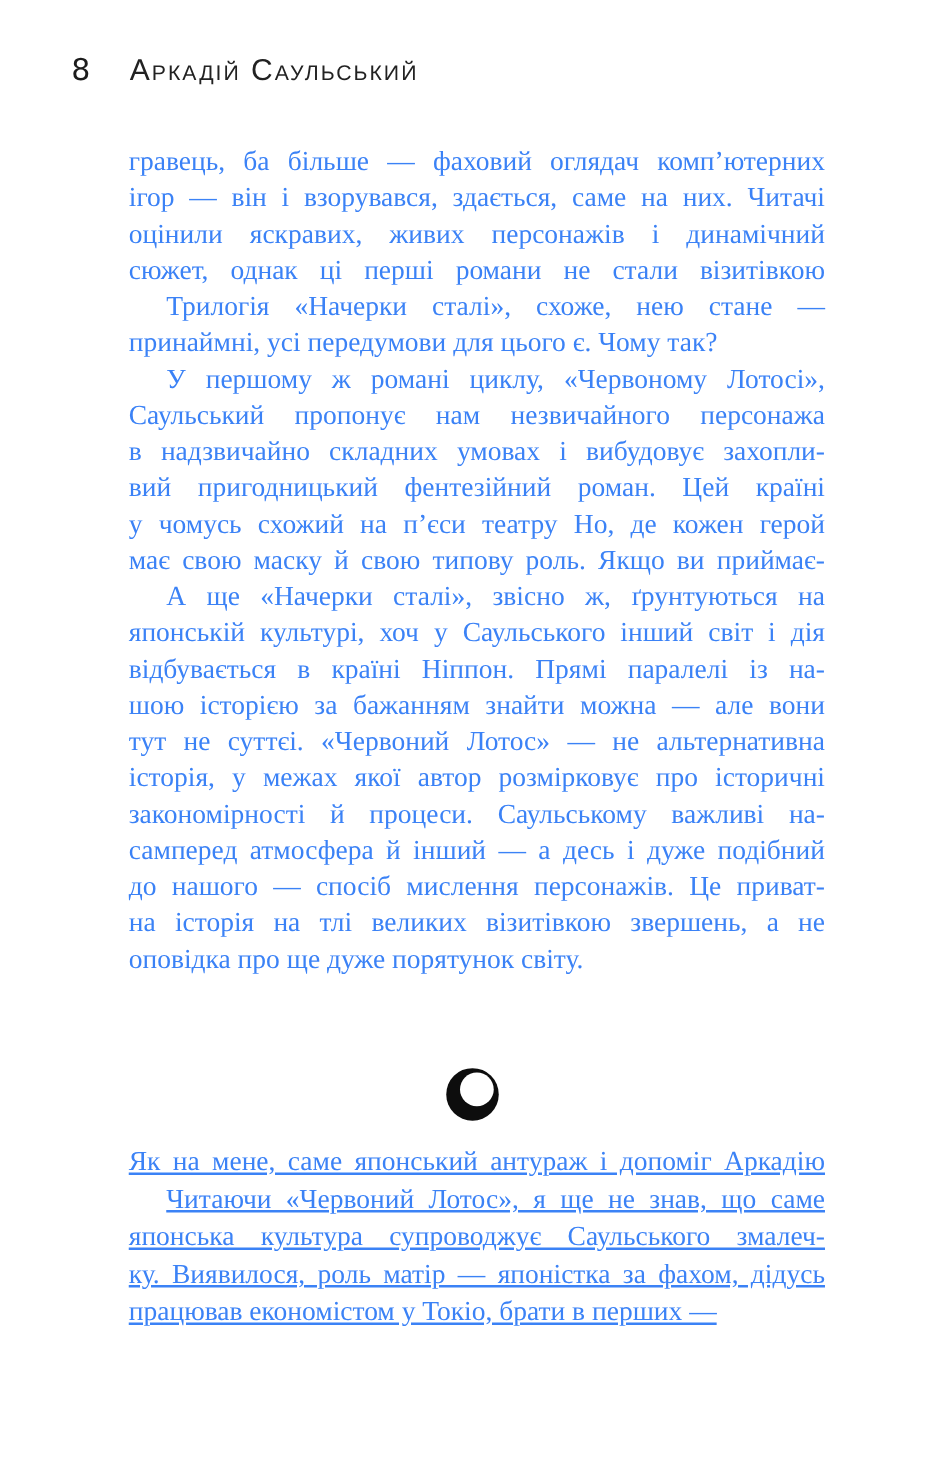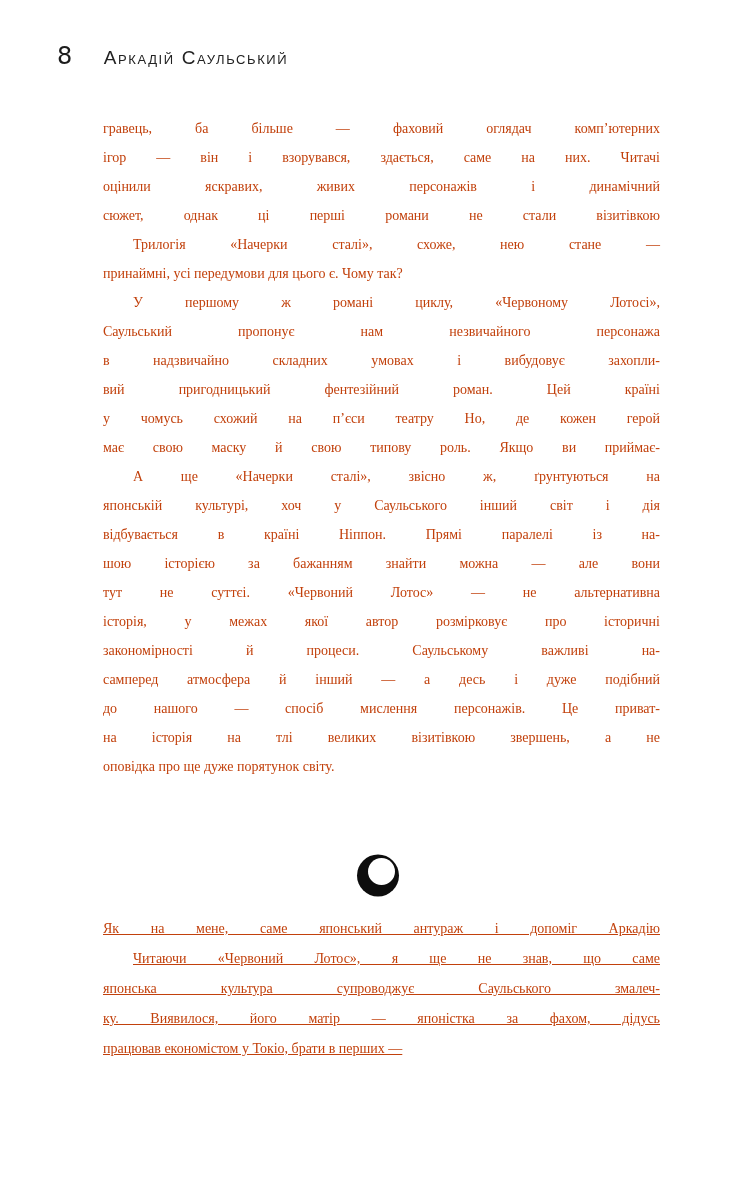--- a/index.html
+++ b/index.html
@@ -28,34 +28,34 @@
   .page-number {
     font-family: "DejaVu Sans", sans-serif;
     font-size: 24px;
     font-weight: 400;
     letter-spacing: 0.5px;
   }
   .running-title {
     margin-left: 31px;
     font-family: "Liberation Sans", sans-serif;
     font-variant: small-caps;
-    font-size: 19px;
+    font-size: 24px;
     font-weight: 400;
     letter-spacing: 1.6px;
     color: #222222;
   }
 
   
   .text-block {
     position: absolute;
     left: 103px;
     width: 557px;
     font-family: "Liberation Serif", serif;
-    font-size: 14px;
-    color: #c2410c;
+    font-size: 22px;
+    color: #3b82f6;
   }
   .text-block-main  { top: 114px; line-height: 29px; }
   .text-block-after { top: 914px; line-height: 30px; text-decoration: underline; }
 
   .paragraph { margin: 0; padding: 0; }
 
   .line {
     white-space: nowrap;
     text-align: justify;
     text-align-last: justify;
@@ -129,18 +129,18 @@
     </svg>
   </div>
 
   <section class="text-block text-block-after">
       <div class="paragraph">
         <div class="line">Як на мене, саме японський антураж і допоміг Аркадію</div>
       </div>
       <div class="paragraph">
         <div class="line indent">Читаючи «Червоний Лотос», я ще не знав, що саме</div>
         <div class="line">японська культура супроводжує Саульського змалеч-</div>
-        <div class="line">ку. Виявилося, його матір — японістка за фахом, дідусь</div>
+        <div class="line">ку. Виявилося, роль матір — японістка за фахом, дідусь</div>
         <div class="line last">працював економістом у Токіо, брати в перших —</div>
       </div>
     </section>
 
 </div>
 
 </body></html>

